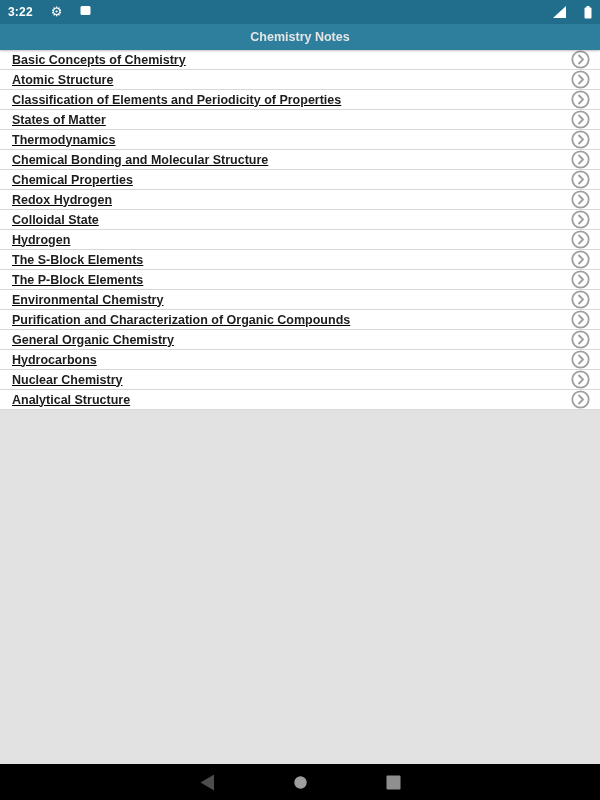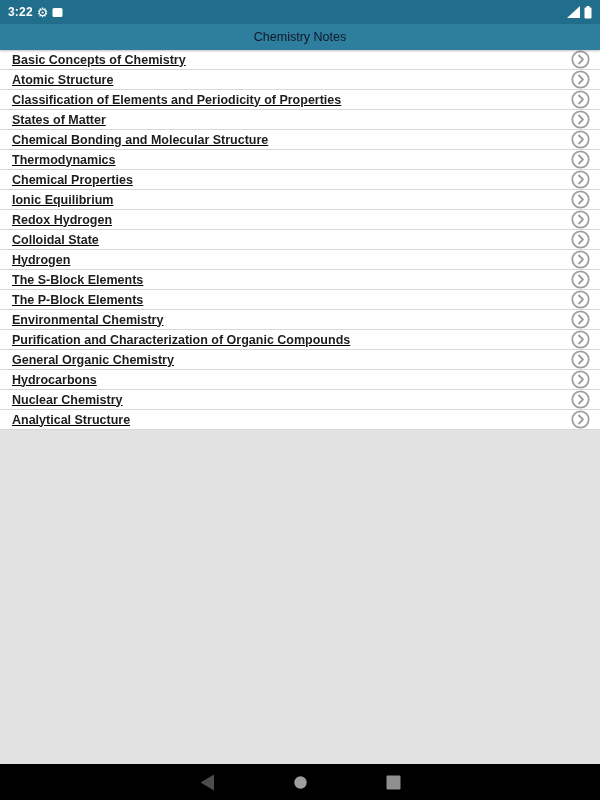--- a/index.html
+++ b/index.html
@@ -20,42 +20,42 @@
     height: 24px;
     background: #216e8c;
     color: #fff;
     display: flex;
     align-items: center;
     justify-content: space-between;
     padding: 0 8px;
     flex: 0 0 auto;
   }
   .sb-left, .sb-right {
-    display: flex; align-items: center; gap: 4px;
+    display: flex; align-items: flex-start; gap: 18px;
   }
   .sb-time { font-size: 12px; font-weight: bold; letter-spacing: 0.2px; }
   .sb-icon { display: inline-flex; align-items: center; }
   .gear-glyph { font-size: 13px; line-height: 1; }
 
   
   .app-bar {
     height: 26px;
     background: #2e7f9e;
     display: flex;
     align-items: center;
     justify-content: center;
     flex: 0 0 auto;
     box-shadow: 0 1px 2px rgba(0,0,0,0.25);
     position: relative;
     z-index: 2;
   }
   .app-title {
-    color: #0f172a;
+    color: #e5e5e5;
     font-size: 12.5px;
-    font-weight: normal;
+    font-weight: bold;
   }
 
   
   .list {
     flex: 0 0 auto;
     background: #ffffff;
   }
   .row {
     height: 20px;
     background: #ffffff;
@@ -163,58 +163,49 @@
       <span class="row-label">States of Matter</span>
       <span class="chev">
         <svg width="19" height="19" viewBox="0 0 19 19">
           <circle cx="9.5" cy="9.5" r="8.2" fill="none" stroke="#9e9e9e" stroke-width="1.8"></circle>
           <polyline points="8,5.5 12,9.5 8,13.5" fill="none" stroke="#9e9e9e" stroke-width="1.8" stroke-linecap="round" stroke-linejoin="round"></polyline>
         </svg>
       </span>
     </div>
 
     <div class="row">
+      <span class="row-label">Thermodynamics</span>
+      <span class="chev">
+        <svg width="19" height="19" viewBox="0 0 19 19">
+          <circle cx="9.5" cy="9.5" r="8.2" fill="none" stroke="#9e9e9e" stroke-width="1.8"></circle>
+          <polyline points="8,5.5 12,9.5 8,13.5" fill="none" stroke="#9e9e9e" stroke-width="1.8" stroke-linecap="round" stroke-linejoin="round"></polyline>
+        </svg>
+      </span>
+    </div>
+
+    <div class="row">
       <span class="row-label">Chemical Bonding and Molecular Structure</span>
       <span class="chev">
         <svg width="19" height="19" viewBox="0 0 19 19">
           <circle cx="9.5" cy="9.5" r="8.2" fill="none" stroke="#9e9e9e" stroke-width="1.8"></circle>
           <polyline points="8,5.5 12,9.5 8,13.5" fill="none" stroke="#9e9e9e" stroke-width="1.8" stroke-linecap="round" stroke-linejoin="round"></polyline>
         </svg>
       </span>
     </div>
 
     <div class="row">
-      <span class="row-label">Thermodynamics</span>
-      <span class="chev">
-        <svg width="19" height="19" viewBox="0 0 19 19">
-          <circle cx="9.5" cy="9.5" r="8.2" fill="none" stroke="#9e9e9e" stroke-width="1.8"></circle>
-          <polyline points="8,5.5 12,9.5 8,13.5" fill="none" stroke="#9e9e9e" stroke-width="1.8" stroke-linecap="round" stroke-linejoin="round"></polyline>
-        </svg>
-      </span>
-    </div>
-
-    <div class="row">
       <span class="row-label">Chemical Properties</span>
       <span class="chev">
         <svg width="19" height="19" viewBox="0 0 19 19">
           <circle cx="9.5" cy="9.5" r="8.2" fill="none" stroke="#9e9e9e" stroke-width="1.8"></circle>
           <polyline points="8,5.5 12,9.5 8,13.5" fill="none" stroke="#9e9e9e" stroke-width="1.8" stroke-linecap="round" stroke-linejoin="round"></polyline>
         </svg>
       </span>
     </div>
 
-    <div class="row">
-      <span class="row-label">Ionic Equilibrium</span>
-      <span class="chev">
-        <svg width="19" height="19" viewBox="0 0 19 19">
-          <circle cx="9.5" cy="9.5" r="8.2" fill="none" stroke="#9e9e9e" stroke-width="1.8"></circle>
-          <polyline points="8,5.5 12,9.5 8,13.5" fill="none" stroke="#9e9e9e" stroke-width="1.8" stroke-linecap="round" stroke-linejoin="round"></polyline>
-        </svg>
-      </span>
-    </div>
 
     <div class="row">
       <span class="row-label">Redox Hydrogen</span>
       <span class="chev">
         <svg width="19" height="19" viewBox="0 0 19 19">
           <circle cx="9.5" cy="9.5" r="8.2" fill="none" stroke="#9e9e9e" stroke-width="1.8"></circle>
           <polyline points="8,5.5 12,9.5 8,13.5" fill="none" stroke="#9e9e9e" stroke-width="1.8" stroke-linecap="round" stroke-linejoin="round"></polyline>
         </svg>
       </span>
     </div>

